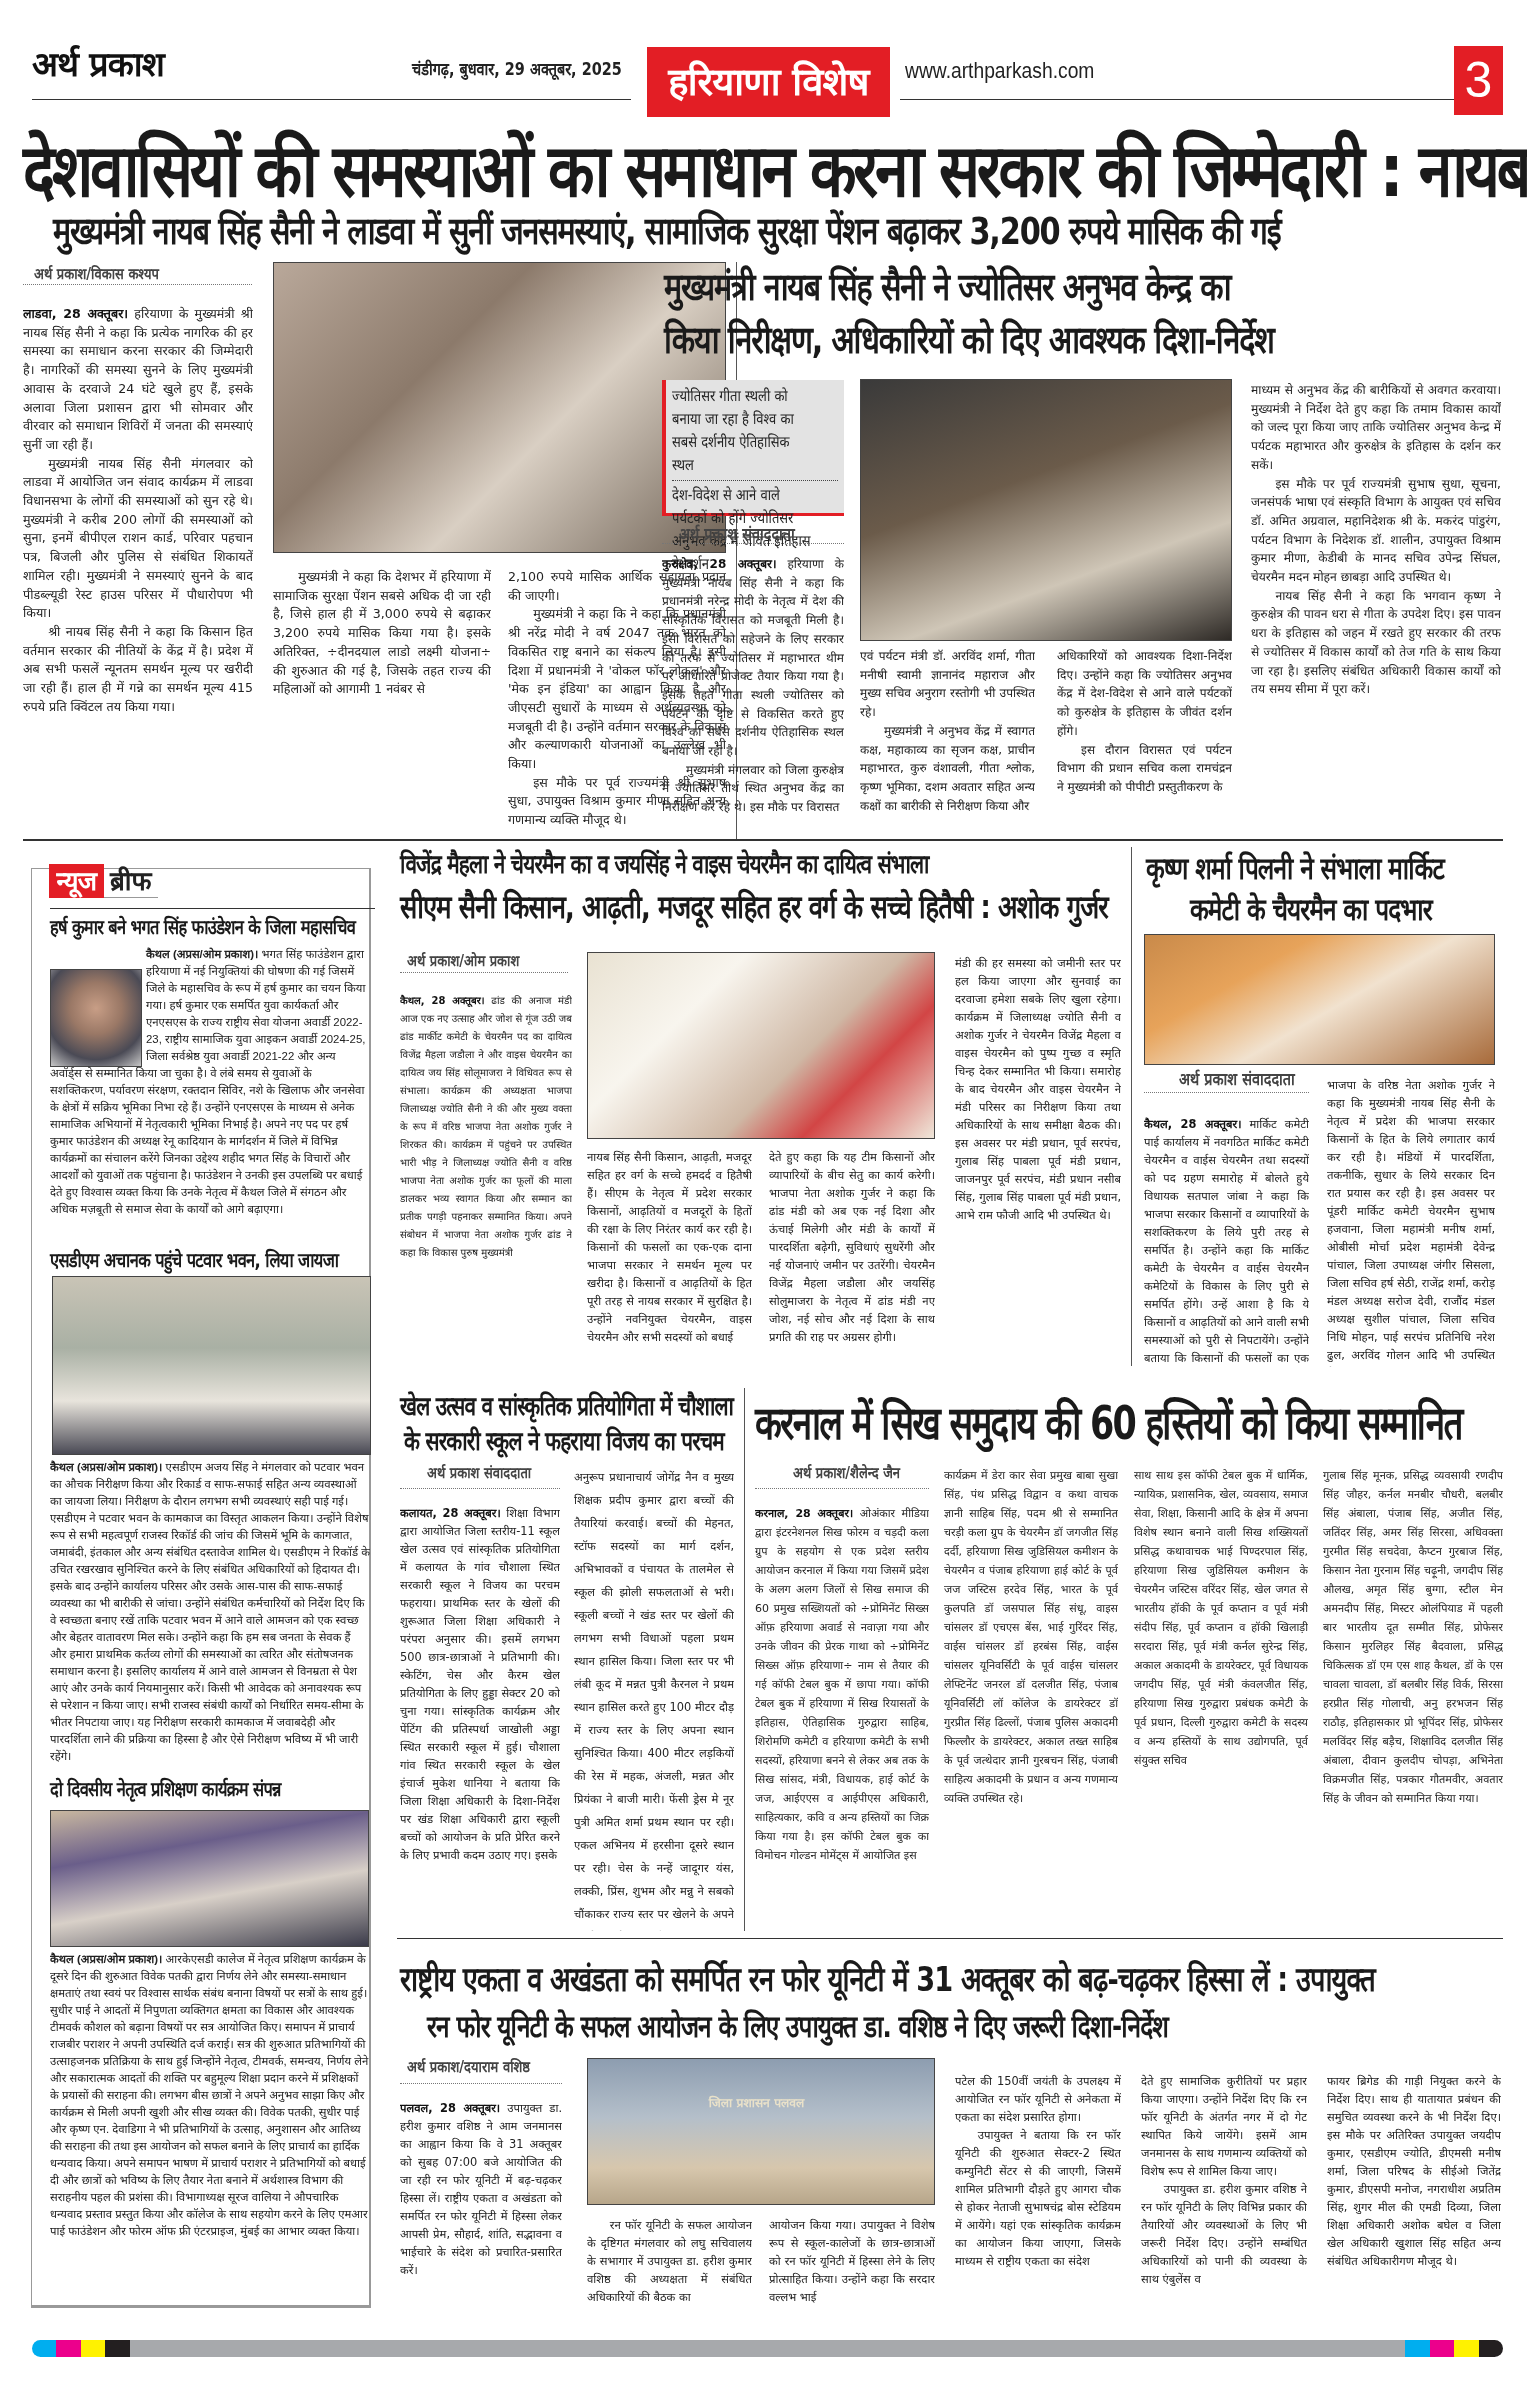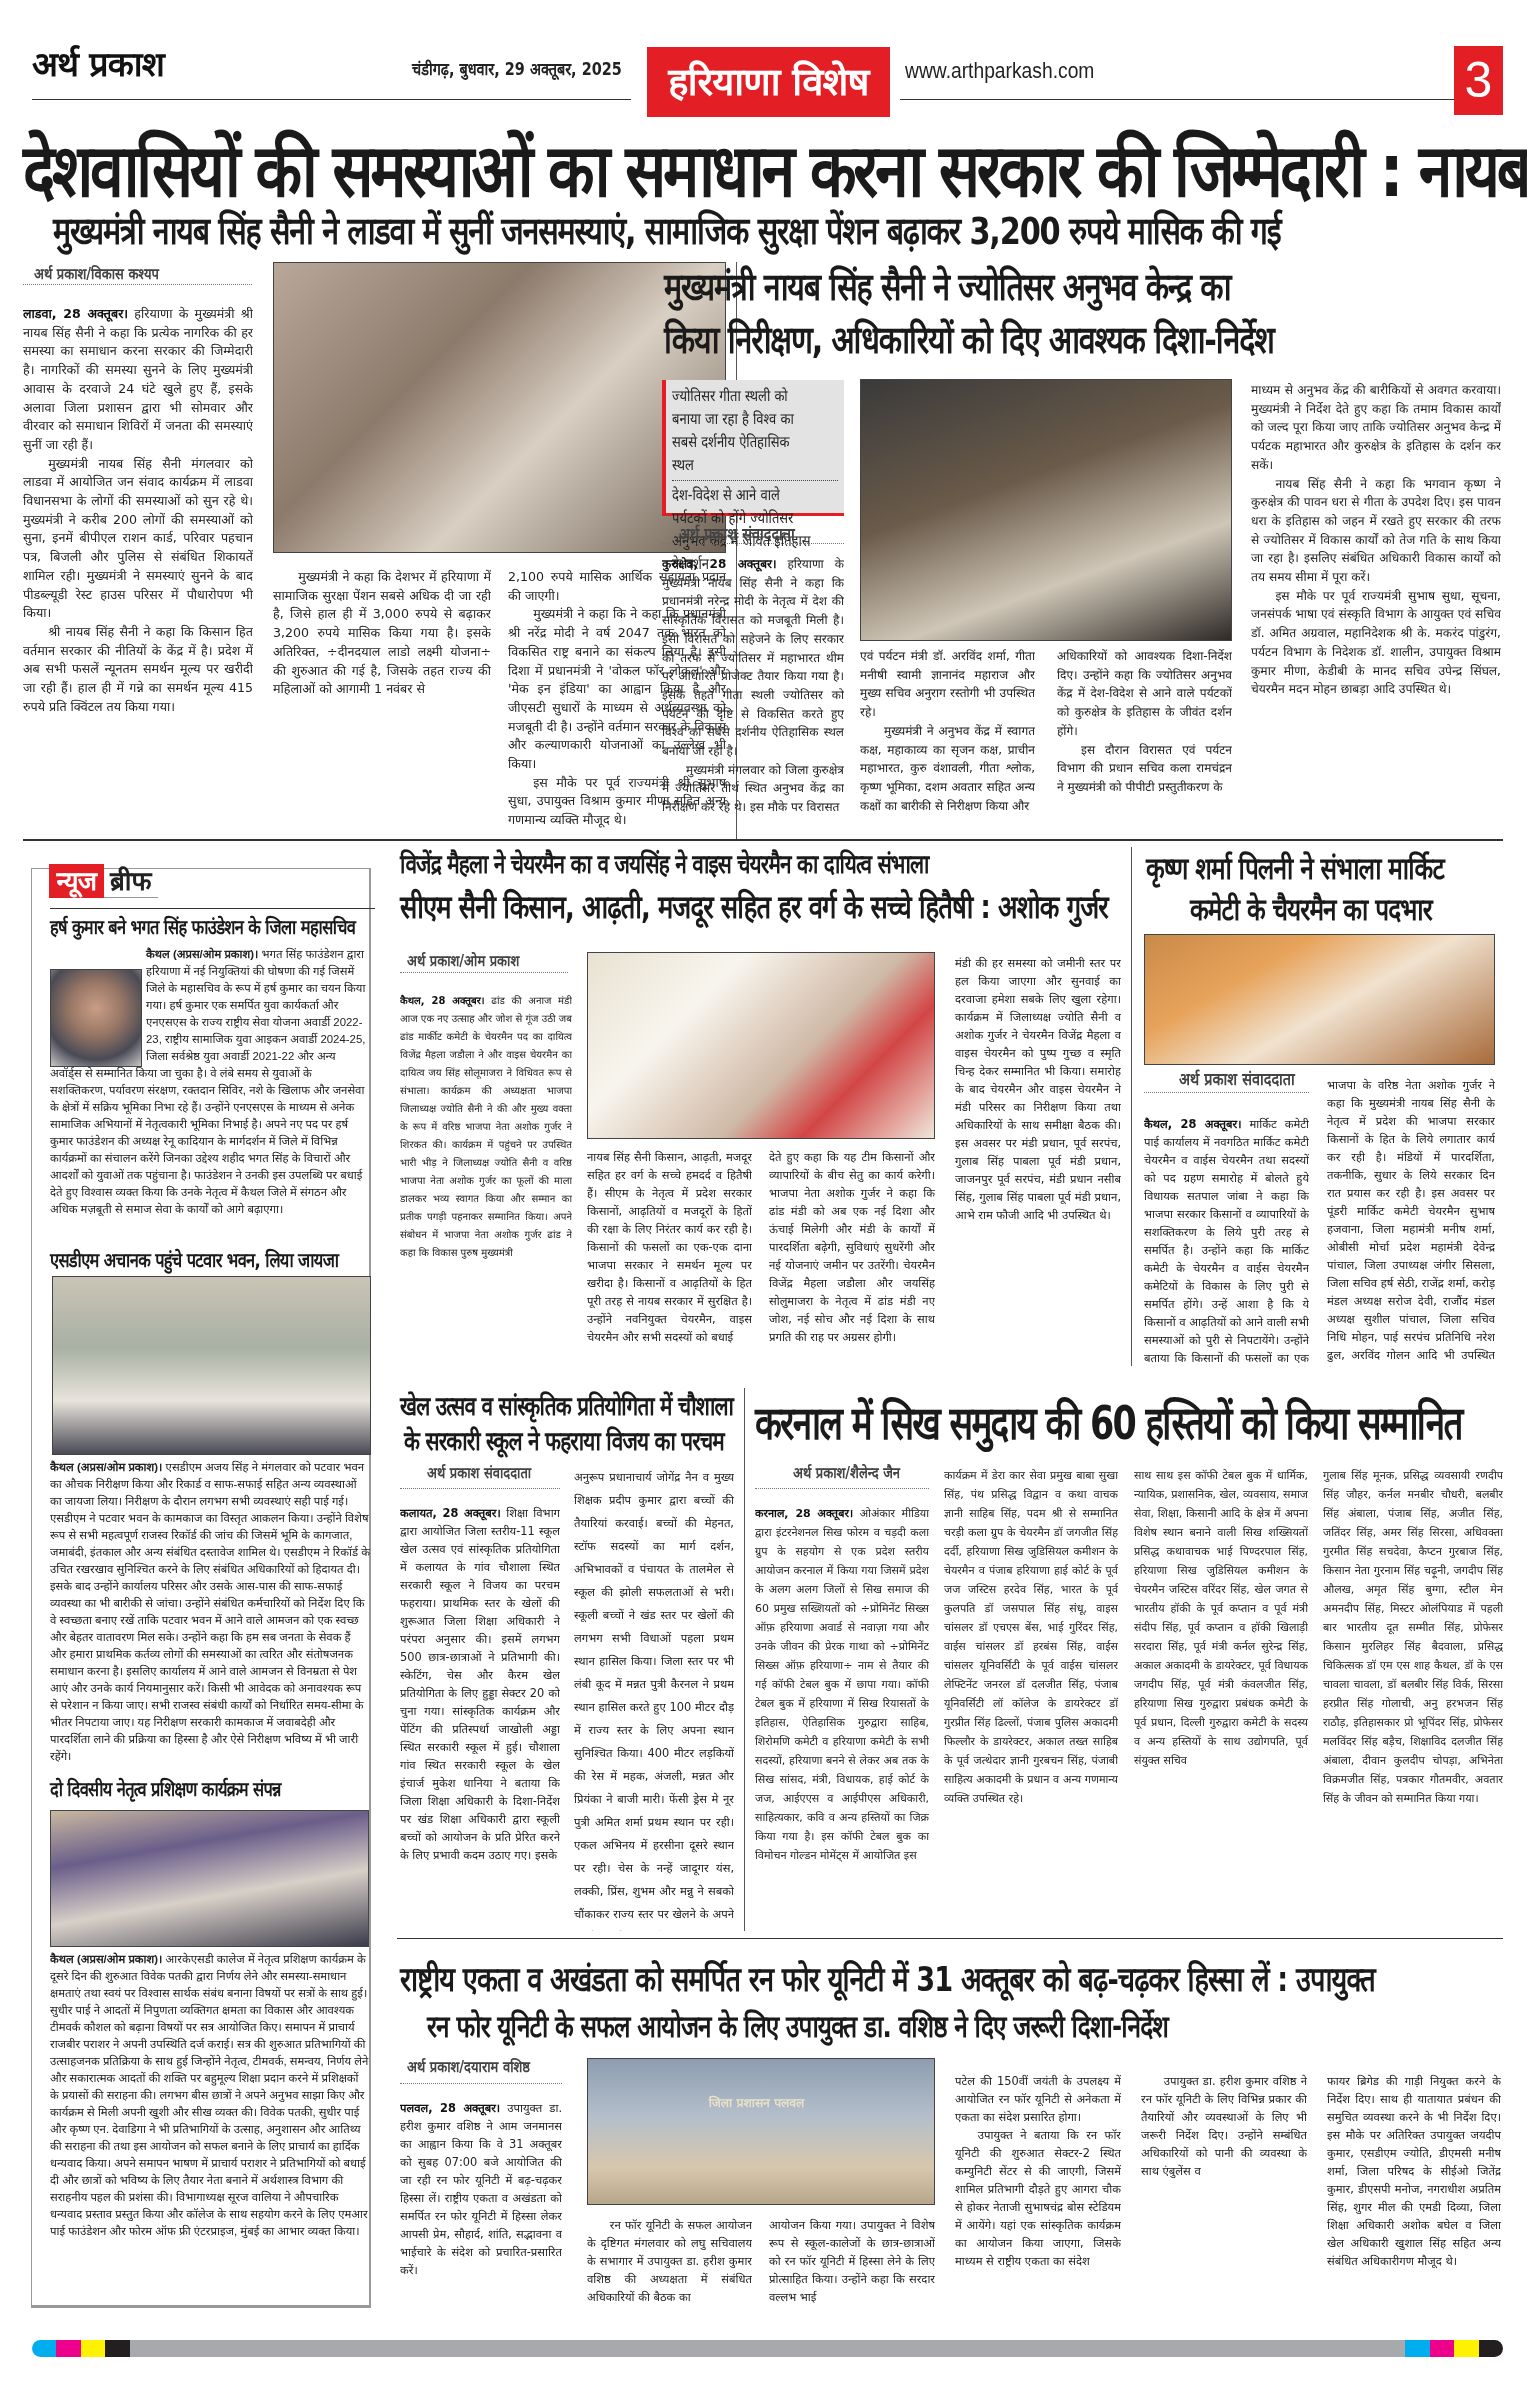--- a/index.html
+++ b/index.html
@@ -100,22 +100,22 @@
 <div class="abs col" style="left:860px;top:647px;width:175px;height:194px;font-size:12px">
   <p class="noind">एवं पर्यटन मंत्री डॉ. अरविंद शर्मा, गीता मनीषी स्वामी ज्ञानानंद महाराज और मुख्य सचिव अनुराग रस्तोगी भी उपस्थित रहे।</p>
   <p>मुख्यमंत्री ने अनुभव केंद्र में स्वागत कक्ष, महाकाव्य का सृजन कक्ष, प्राचीन महाभारत, कुरु वंशावली, गीता श्लोक, कृष्ण भूमिका, दशम अवतार सहित अन्य कक्षों का बारीकी से निरीक्षण किया और</p>
 </div>
 <div class="abs col" style="left:1057px;top:647px;width:175px;height:194px;font-size:12px">
   <p class="noind">अधिकारियों को आवश्यक दिशा-निर्देश दिए। उन्होंने कहा कि ज्योतिसर अनुभव केंद्र में देश-विदेश से आने वाले पर्यटकों को कुरुक्षेत्र के इतिहास के जीवंत दर्शन होंगे।</p>
   <p>इस दौरान विरासत एवं पर्यटन विभाग की प्रधान सचिव कला रामचंद्रन ने मुख्यमंत्री को पीपीटी प्रस्तुतीकरण के</p>
 </div>
 <div class="abs col" style="left:1251px;top:381px;width:250px;height:458px;font-size:12.2px">
   <p class="noind">माध्यम से अनुभव केंद्र की बारीकियों से अवगत करवाया। मुख्यमंत्री ने निर्देश देते हुए कहा कि तमाम विकास कार्यों को जल्द पूरा किया जाए ताकि ज्योतिसर अनुभव केन्द्र में पर्यटक महाभारत और कुरुक्षेत्र के इतिहास के दर्शन कर सकें।</p>
+  <p>इस मौके पर पूर्व राज्यमंत्री सुभाष सुधा, सूचना, जनसंपर्क भाषा एवं संस्कृति विभाग के आयुक्त एवं सचिव डॉ. अमित अग्रवाल, महानिदेशक श्री के. मकरंद पांडुरंग, पर्यटन विभाग के निदेशक डॉ. शालीन, उपायुक्त विश्राम कुमार मीणा, केडीबी के मानद सचिव उपेन्द्र सिंघल, चेयरमैन मदन मोहन छाबड़ा आदि उपस्थित थे।</p>
   <p>नायब सिंह सैनी ने कहा कि भगवान कृष्ण ने कुरुक्षेत्र की पावन धरा से गीता के उपदेश दिए। इस पावन धरा के इतिहास को जहन में रखते हुए सरकार की तरफ से ज्योतिसर में विकास कार्यों को तेज गति के साथ किया जा रहा है। इसलिए संबंधित अधिकारी विकास कार्यों को तय समय सीमा में पूरा करें।</p>
-  <p>इस मौके पर पूर्व राज्यमंत्री सुभाष सुधा, सूचना, जनसंपर्क भाषा एवं संस्कृति विभाग के आयुक्त एवं सचिव डॉ. अमित अग्रवाल, महानिदेशक श्री के. मकरंद पांडुरंग, पर्यटन विभाग के निदेशक डॉ. शालीन, उपायुक्त विश्राम कुमार मीणा, केडीबी के मानद सचिव उपेन्द्र सिंघल, चेयरमैन मदन मोहन छाबड़ा आदि उपस्थित थे।</p>
 </div>
 
 <div class="abs hrule" style="left:23px;top:839px;width:1480px"></div>
 
 <div class="abs brief-box"></div>
 <div class="abs brief-flag">
   <span class="red">न्यूज</span>
   <span class="blk">ब्रीफ</span>
 </div>
 <div class="abs" style="left:50px;top:908px;width:325px;border-top:1.5px solid #333"></div>
@@ -218,20 +218,21 @@
   <p>रन फॉर यूनिटी के सफल आयोजन के दृष्टिगत मंगलवार को लघु सचिवालय के सभागार में उपायुक्त डा. हरीश कुमार वशिष्ठ की अध्यक्षता में संबंधित अधिकारियों की बैठक का</p>
 </div>
 <div class="abs col" style="left:769px;top:2216px;width:166px;height:97px;font-size:11.4px;line-height:18px">
   <p class="noind">आयोजन किया गया। उपायुक्त ने विशेष रूप से स्कूल-कालेजों के छात्र-छात्राओं को रन फॉर यूनिटी में हिस्सा लेने के लिए प्रोत्साहित किया। उन्होंने कहा कि सरदार वल्लभ भाई</p>
 </div>
 <div class="abs col" style="left:955px;top:2072px;width:166px;height:241px;font-size:11.4px;line-height:18px">
   <p class="noind">पटेल की 150वीं जयंती के उपलक्ष्य में आयोजित रन फॉर यूनिटी से अनेकता में एकता का संदेश प्रसारित होगा।</p>
   <p>उपायुक्त ने बताया कि रन फॉर यूनिटी की शुरुआत सेक्टर-2 स्थित कम्युनिटी सेंटर से की जाएगी, जिसमें शामिल प्रतिभागी दौड़ते हुए आगरा चौक से होकर नेताजी सुभाषचंद्र बोस स्टेडियम में आयेंगे। यहां एक सांस्कृतिक कार्यक्रम का आयोजन किया जाएगा, जिसके माध्यम से राष्ट्रीय एकता का संदेश</p>
 </div>
 <div class="abs col" style="left:1141px;top:2072px;width:166px;height:241px;font-size:11.4px;line-height:18px">
+  <p class="noind">देते हुए सामाजिक कुरीतियों पर प्रहार किया जाएगा। उन्होंने निर्देश दिए कि रन फॉर यूनिटी के अंतर्गत नगर में दो गेट स्थापित किये जायेंगे। इसमें आम जनमानस के साथ गणमान्य व्यक्तियों को विशेष रूप से शामिल किया जाए।</p>
   <p>उपायुक्त डा. हरीश कुमार वशिष्ठ ने रन फॉर यूनिटी के लिए विभिन्न प्रकार की तैयारियों और व्यवस्थाओं के लिए भी जरूरी निर्देश दिए। उन्होंने सम्बंधित अधिकारियों को पानी की व्यवस्था के साथ एंबुलेंस व</p>
 </div>
 <div class="abs col" style="left:1327px;top:2072px;width:174px;height:241px;font-size:11.4px;line-height:18px">
   <p class="noind">फायर ब्रिगेड की गाड़ी नियुक्त करने के निर्देश दिए। साथ ही यातायात प्रबंधन की समुचित व्यवस्था करने के भी निर्देश दिए। इस मौके पर अतिरिक्त उपायुक्त जयदीप कुमार, एसडीएम ज्योति, डीएमसी मनीष शर्मा, जिला परिषद के सीईओ जितेंद्र कुमार, डीएसपी मनोज, नगराधीश अप्रतिम सिंह, शुगर मील की एमडी दिव्या, जिला शिक्षा अधिकारी अशोक बघेल व जिला खेल अधिकारी खुशाल सिंह सहित अन्य संबंधित अधिकारीगण मौजूद थे।</p>
 </div>
 
 <div class="abs cmyk">
   <span style="width:24.4px;background:#00aeef"></span>
   <span style="width:24.4px;background:#ec008c"></span>
   <span style="width:24.4px;background:#fff200"></span>

